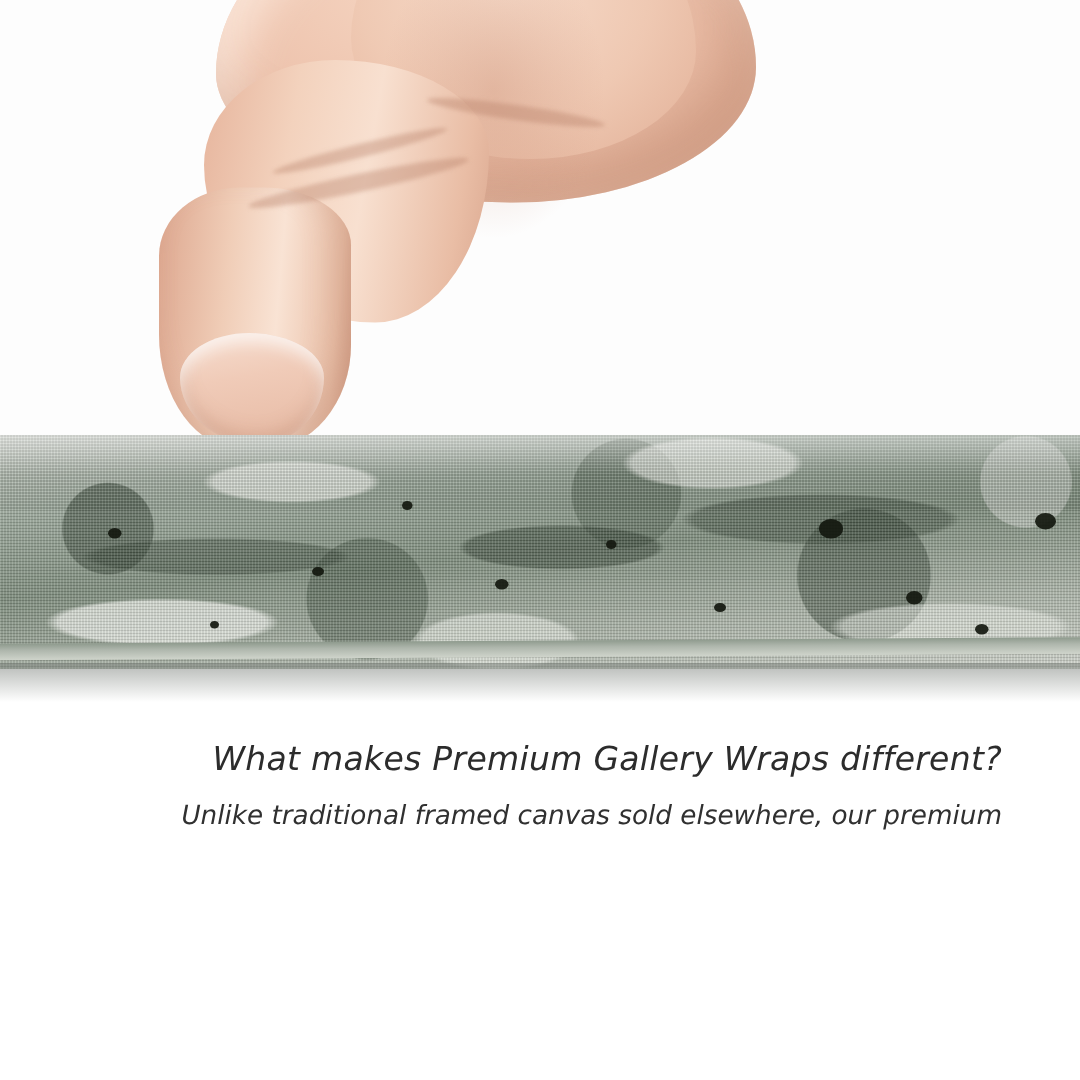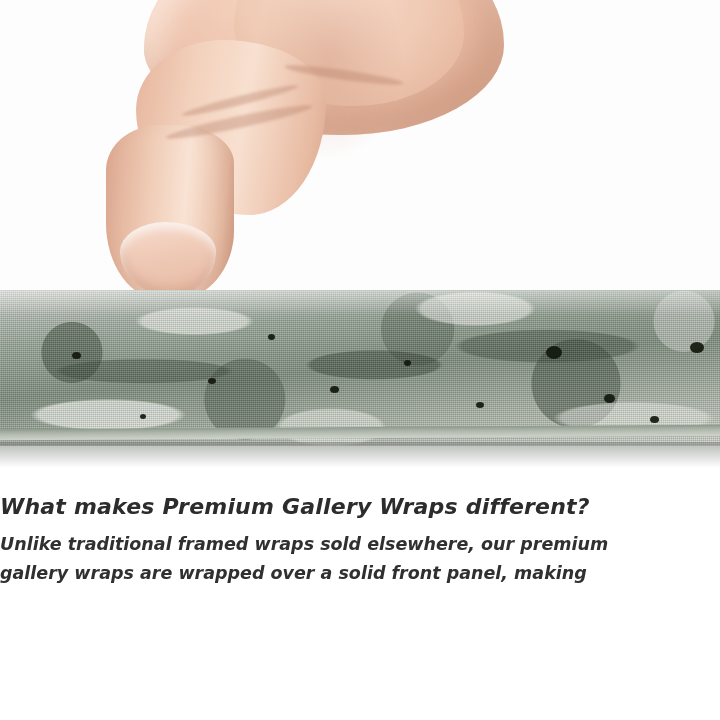--- a/index.html
+++ b/index.html
@@ -173,25 +173,24 @@
     height: 26px;
     background: linear-gradient(180deg, rgba(120,126,120,0.55) 0%, rgba(255,255,255,0) 100%);
   }
 
   
   .caption {
     position: absolute;
     left: 0;
     top: 492px;
     width: 668px;
-    text-align: left;
+    text-align: right;
     color: #2c2c2c;
     font-family: "DejaVu Sans", sans-serif;
     font-style: italic;
-    font-weight: bold;
   }
   .caption-title {
     font-size: 22px;
     line-height: 30px;
     margin-bottom: 8px;
     letter-spacing: .2px;
   }
   .caption-body {
     font-size: 17.5px;
     line-height: 29px;
@@ -235,18 +234,17 @@
     <div class="speck" style="left:650px; top:126px; width:9px;  height:7px;"></div>
     <div class="speck" style="left:690px; top:52px;  width:14px; height:11px;"></div>
     <div class="speck" style="left:140px; top:124px; width:6px;  height:5px;"></div>
     <div class="strip-bevel"></div>
   </div>
   <div class="strip-shadow"></div>
 
   <div class="caption">
     <div class="caption-title">What makes Premium Gallery Wraps different?</div>
     <div class="caption-body">
-      <div>Unlike traditional framed wraps sold elsewhere, our premium</div>
-      <div>gallery wraps are wrapped over a solid front panel, making</div>
+      <div>Unlike traditional framed canvas sold elsewhere, our premium</div>
     </div>
   </div>
 
 </div>
 
 </body></html>

